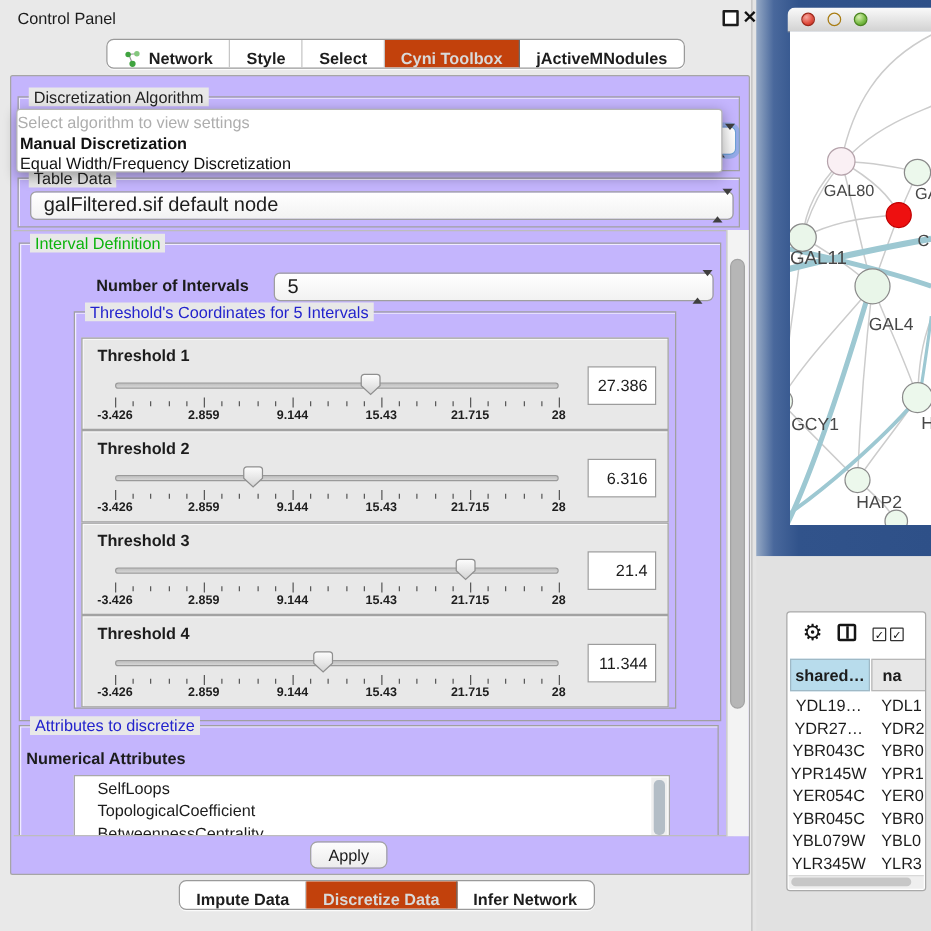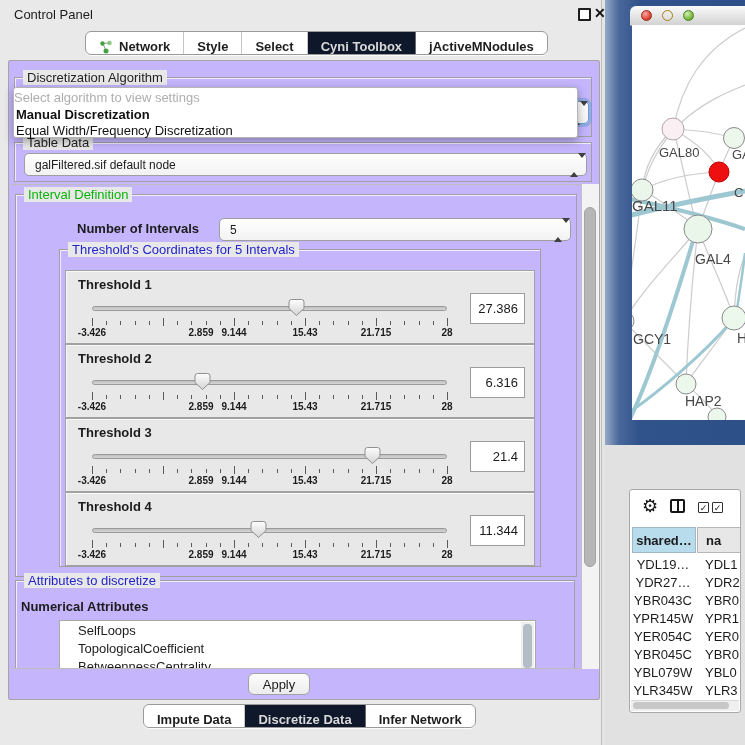--- a/index.html
+++ b/index.html
@@ -7,33 +7,33 @@
   #app{position:relative;width:745px;height:745px;background:#e4e4e4;overflow:hidden;font-size:13px;color:#1c1c1c;}
   
   .cp{position:absolute;left:0;top:0;width:602px;height:745px;background:#e9e9e9;border-right:1px solid #bdbdbd;box-sizing:border-box;}
   .cp-title{position:absolute;left:14px;top:7px;font-size:13px;color:#1b1b1b;}
   .float-icon{position:absolute;left:578px;top:8px;width:9px;height:9px;border:2px solid #1d1d1d;border-radius:1px;background:#fff;}
   .close-icon{position:absolute;left:594px;top:5px;font-size:14px;font-weight:bold;color:#111;}
   
   .segbar{position:absolute;display:flex;align-items:stretch;background:#fff;border:1px solid #9a9a9a;border-radius:6px;overflow:hidden;height:22px;box-shadow:0 1px 0 rgba(255,255,255,.8);}
   .seg{display:flex;align-items:flex-end;gap:6px;padding:0 13px;font-size:13px;font-weight:600;color:#1d1d1d;border-right:1px solid #c6c6c6;white-space:nowrap;}
   .seg:last-child{border-right:none;}
-  .seg.sel{background:#0f172a;color:#d9d9d9;border-right-color:#6b6b6b;}
+  .seg.sel{background:#c2410c;color:#d9d9d9;border-right-color:#6b6b6b;}
   .nicon{display:none;width:14px;height:14px;}
   .nicon.show{display:inline-block;}
   .segbar.top{left:85px;top:31px;}
   .segbar.bottom{left:143px;top:704px;}
   
   .panel{position:absolute;left:8px;top:60px;width:592px;height:640px;background:#c4b5fd;border:1px solid #a6a6a6;border-radius:2px;box-sizing:border-box;}
   .group{position:absolute;border:1px solid #a0a0a0;box-shadow:inset 1px 1px 0 rgba(255,255,255,.75);box-sizing:border-box;}
   .gtitle{position:absolute;top:-8px;left:8px;background:#e8e8e8;padding:0 4px;font-size:13px;line-height:15px;white-space:nowrap;}
   .gt-black{color:#222;}
   .gt-green{color:#0bb40b;}
   .gt-blue{color:#2323cd;}
-  .combo{position:absolute;height:23px;background:linear-gradient(#ffffff,#f2f2f2);border:1px solid #9f9f9f;border-radius:5px;box-sizing:border-box;font-size:12px;display:flex;align-items:center;padding:0 22px 0 10px;}
+  .combo{position:absolute;height:23px;background:linear-gradient(#ffffff,#f2f2f2);border:1px solid #9f9f9f;border-radius:5px;box-sizing:border-box;font-size:16px;display:flex;align-items:center;padding:0 22px 0 10px;}
   .combo.focus{border-color:#6c9fd4;box-shadow:0 0 0 3px rgba(110,160,215,.55);}
   .stepper{position:absolute;right:7px;top:50%;transform:translateY(-50%);width:9px;}
   .stepper .up{width:0;height:0;border-left:4px solid transparent;border-right:4px solid transparent;border-bottom:5px solid #3f3f3f;margin-bottom:2px;}
   .stepper .down{width:0;height:0;border-left:4px solid transparent;border-right:4px solid transparent;border-top:5px solid #3f3f3f;}
   
   .popup{position:absolute;left:13px;top:87px;width:565px;height:51px;background:#fff;border:1px solid #b5b5b5;border-radius:3px;box-shadow:0 3px 10px rgba(0,0,0,.32);z-index:30;box-sizing:border-box;}
   .popup .ph{height:17px;text-align:left;color:#aeaeae;font-size:13px;padding-top:2px;}
   .popup .opt{height:16px;font-size:13px;padding:0 2px;color:#111;}
   .popup .opt.bold{font-weight:bold;}
   
@@ -45,21 +45,21 @@
   .tlabel{position:absolute;left:12px;top:6px;font-weight:bold;font-size:13px;}
   .srange{position:absolute;left:26px;top:26px;width:355px;height:22px;}
   .track{position:absolute;left:0;right:0;top:9px;height:5px;border-radius:3px;background:linear-gradient(#bfbfbf,#d6d6d6);border:1px solid #9a9a9a;box-sizing:border-box;}
   .thumb{position:absolute;top:1px;width:17px;height:19px;}
   .ticks{position:absolute;left:26px;top:47px;width:355px;height:9px;}
   .tick{position:absolute;top:3px;width:1px;height:4px;background:#5a5a5a;}
   .tick.major{top:0;height:8px;}
   .slabels{position:absolute;left:26px;top:56px;width:355px;height:12px;font-size:10px;font-weight:bold;}
   .slabels .slab{position:absolute;transform:translateX(-50%);white-space:nowrap;}
   .slabels .slab:nth-of-type(1){left:0;}
-  .slabels .slab:nth-of-type(2){left:20%;margin-left:38px;}
+  .slabels .slab:nth-of-type(2){left:20%;}
   .slabels .slab:nth-of-type(3){left:40%;}
   .slabels .slab:nth-of-type(4){left:60%;}
   .slabels .slab:nth-of-type(5){left:80%;}
   .slabels .slab:nth-of-type(6){left:100%;}
   .vbox{position:absolute;right:9px;top:22px;width:55px;height:31px;background:#fff;border:1px solid #9c9c9c;box-sizing:border-box;display:flex;align-items:center;justify-content:flex-end;padding-right:6px;font-size:13px;}
   
   .attr-list{position:absolute;left:48px;top:435px;width:477px;height:70px;background:#fff;border:1px solid #a9a9a9;box-sizing:border-box;overflow:hidden;}
   .attr-item{padding:2px 0 2px 18px;font-size:13px;height:14px;}
   .attr-scroll{position:absolute;right:1px;top:1px;width:13px;bottom:1px;background:#efefef;}
   .attr-thumb{position:absolute;right:2px;top:2px;width:9px;height:44px;background:#b3bdc6;border-radius:4px;}

